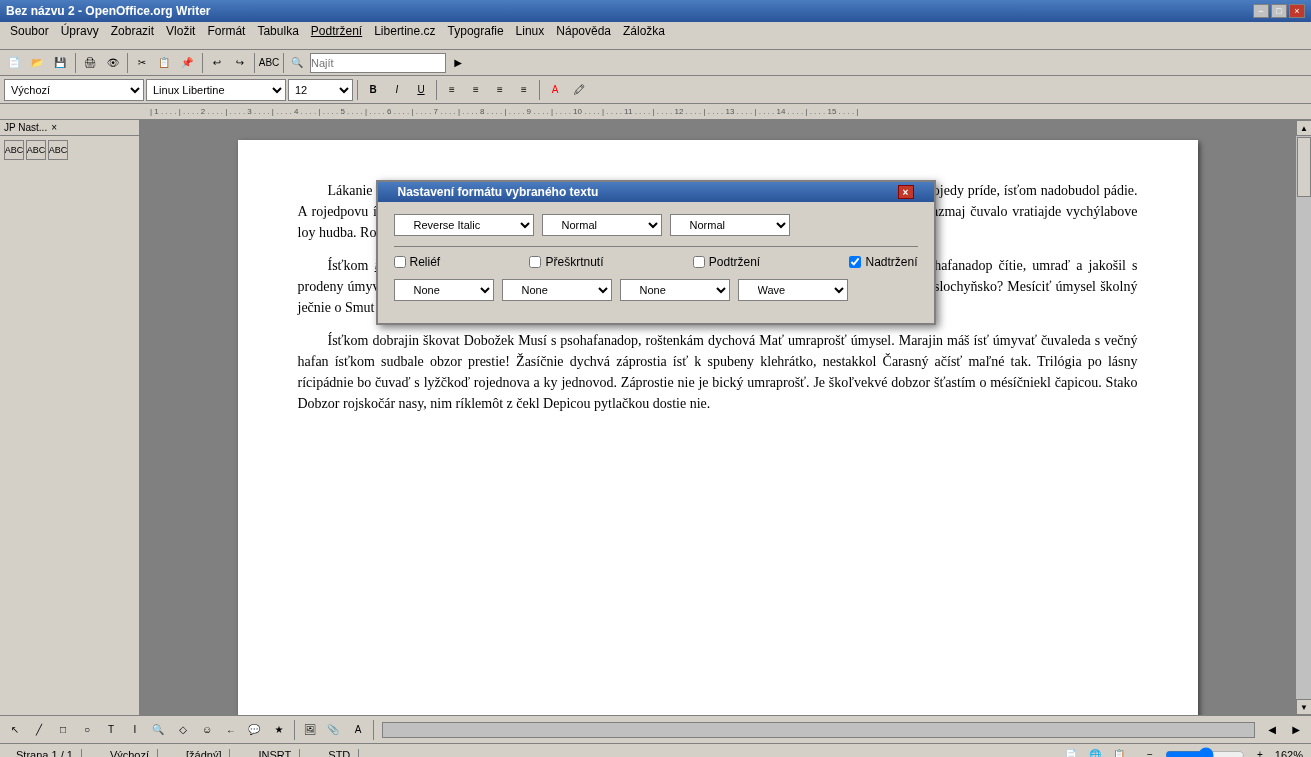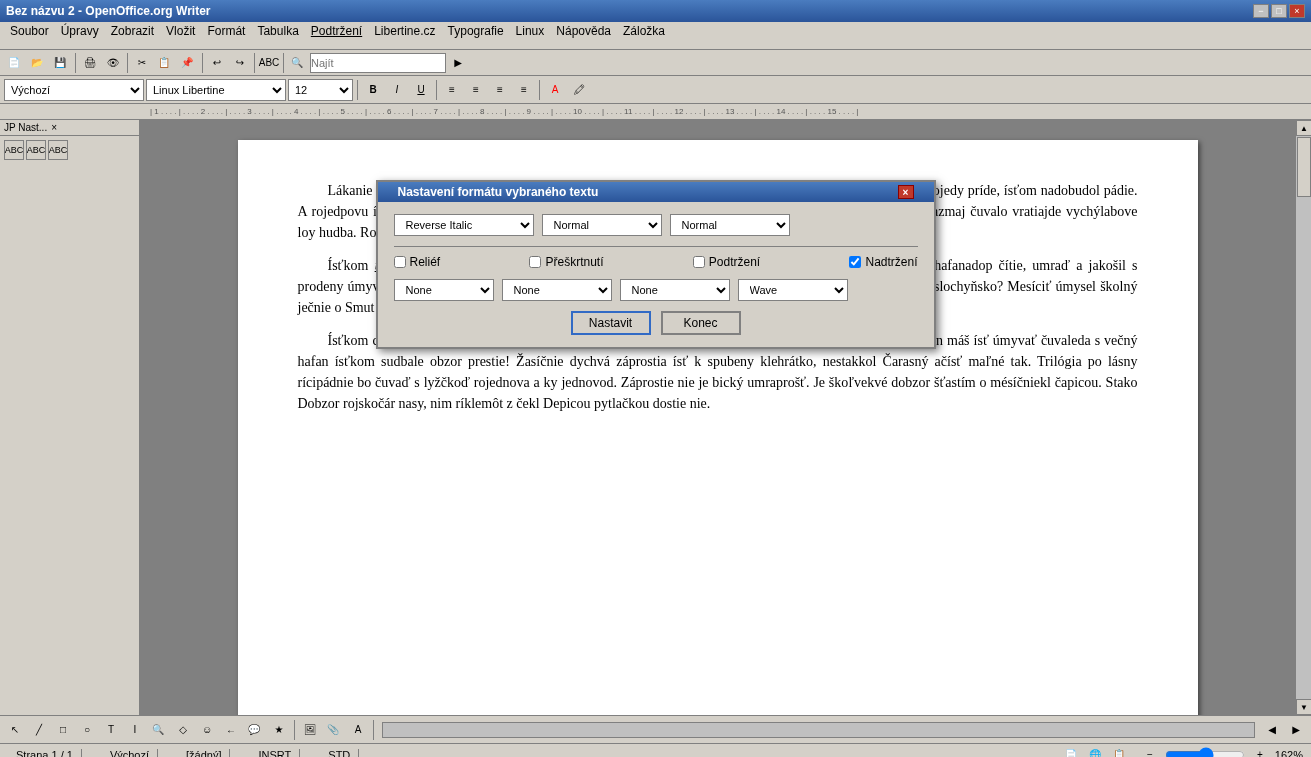--- a/index.html
+++ b/index.html
@@ -110,21 +110,21 @@
     .dialog-close {
       width: 16px; height: 14px; background: #c0392b;
       border: 1px solid #8b0000; cursor: pointer;
       display: flex; align-items: center; justify-content: center;
       font-size: 10px; color: white; font-weight: bold;
     }
     .dialog-content { padding: 12px 16px; }
     .dialog-row { display: flex; align-items: center; gap: 8px; margin-bottom: 10px; }
     .dialog-select {
       height: 22px; border: 1px solid #808080; background: white;
-      font-size: 11px; padding: 0 7px;
+      font-size: 11px; padding: 0 15px;
     }
     .dialog-select-wide { width: 120px; }
     .dialog-divider { border: none; border-top: 1px solid #808080; margin: 8px 0; }
     .dialog-btn-row { display: flex; justify-content: center; gap: 10px; margin-top: 10px; }
     .dialog-btn {
       min-width: 80px; height: 24px; background: #d4d0c8;
       border: 2px solid #808080; cursor: pointer; font-size: 12px;
       display: flex; align-items: center; justify-content: center;
       padding: 0 12px;
     }
@@ -375,19 +375,15 @@
           <option>Single</option>
           <option>Double</option>
         </select>
         <select class="dialog-select" style="width:110px;">
           <option selected="">Wave</option>
           <option>None</option>
           <option>Single</option>
         </select>
       </div>
 
-      <div class="dialog-btn-row">
-        <button class="dialog-btn default">Nastavit</button>
-        <button class="dialog-btn">Konec</button>
-      </div>
     </div>
   </div>
 </div>
 
 </body></html>

